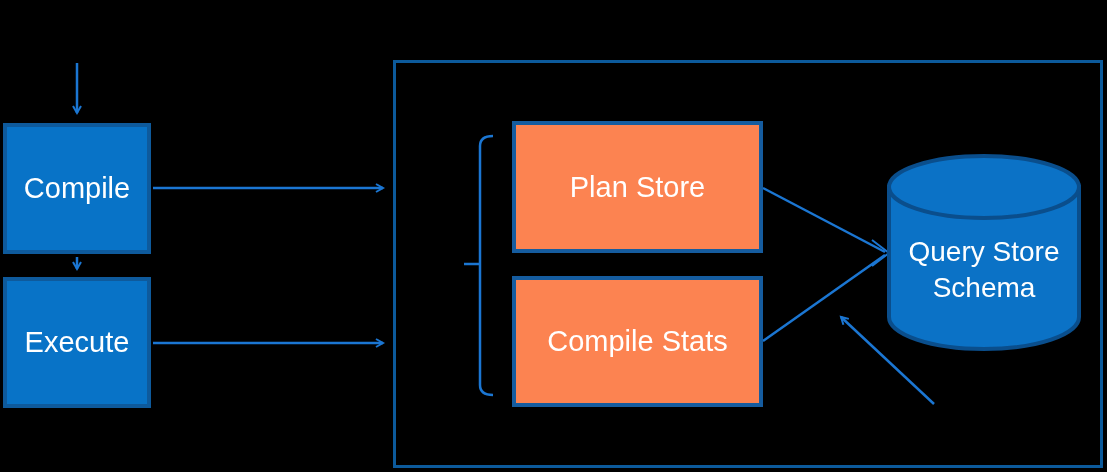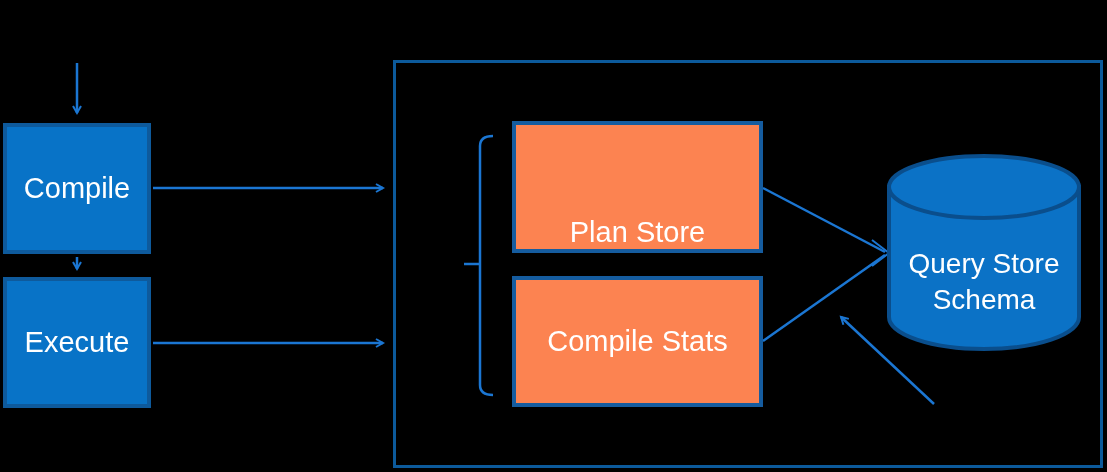--- a/index.html
+++ b/index.html
@@ -35,39 +35,38 @@
   .node-blue {
     background: var(--node-fill-blue, #0873C7);
     border: 4px solid var(--node-border-blue, #0E5A9C);
   }
   .node-orange {
     background: var(--node-fill-orange, #FC8351);
     border: 4px solid var(--node-border-orange, #155C9F);
   }
   #compile  { left: 3px;   top: 123px; width: 148px; height: 131px; }
   #execute  { left: 3px;   top: 277px; width: 148px; height: 131px; }
-  #planstore    { left: 512px; top: 121px; width: 251px; height: 132px; align-items: flex-end; }
+  #planstore    { left: 512px; top: 121px; width: 251px; height: 132px; }
   #runtimestats { left: 512px; top: 276px; width: 251px; height: 131px; }
   #bigbox {
     position: absolute;
     box-sizing: border-box;
     left: 393px; top: 60px;
     width: 710px; height: 408px;
     border: 3px solid var(--container-border, #0C5A9B);
     background: transparent;
   }
   #cyl-label {
     position: absolute;
     left: 889px; top: 234px;
     width: 190px;
     color: var(--text-color, #fff);
     font-size: 28px;
     line-height: 36px;
     text-align: center;
-    margin-top: 12px;
   }
   .arrow-line {
     stroke: var(--arrow, #1B76D2);
     stroke-width: 2.5;
     fill: none;
   }
   .arrow-head {
     stroke: var(--arrow, #1B76D2);
     stroke-width: 2;
     fill: none;

